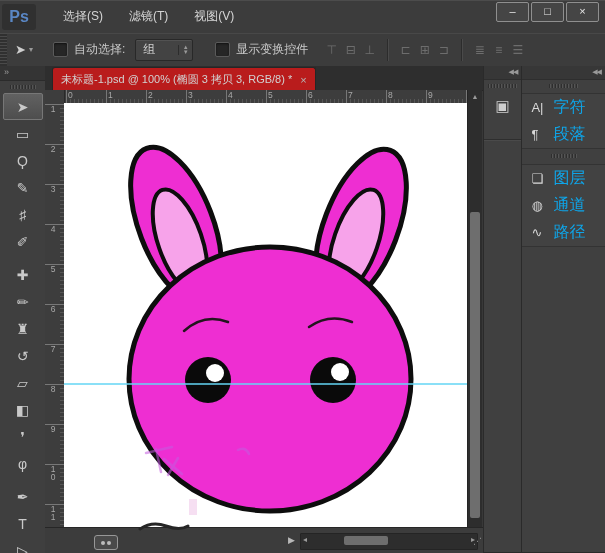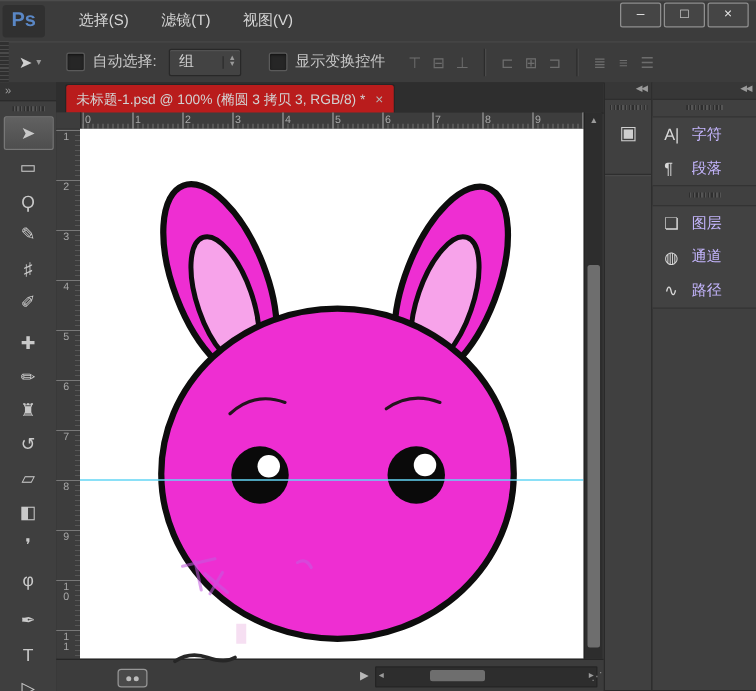--- a/index.html
+++ b/index.html
@@ -104,21 +104,21 @@
   .dock-head{height:13px;background:#373737;border-bottom:1px solid #2e2e2e;text-align:right;
              color:#9a9a9a;font-size:7px;line-height:12px;padding-right:4px;letter-spacing:-1px;}
   .dock-gripline{height:11px;display:flex;align-items:center;justify-content:center;}
   .dock-gripline i{display:block;width:30px;height:4px;
      background:repeating-linear-gradient(90deg,#2e2e2e 0 1px,#555 1px 2px,transparent 2px 3px);}
   .colA .panel-btn{height:30px;display:flex;align-items:center;justify-content:center;color:#cfcfcf;font-size:15px;}
   .colA .divline{height:1px;background:#2e2e2e;box-shadow:0 1px 0 #4a4a4a;margin-top:18px;}
   .dock-group{background:#424242;border-top:1px solid #333;border-bottom:1px solid #333;margin-top:2px;}
   .dock-row{height:27px;display:flex;align-items:center;padding-left:9px;}
   .picon{width:22px;color:#d8d8d8;font-size:13px;}
-  .plabel{font-size:12px;color:#c4b5fd;}
+  .plabel{font-size:16px;color:#0ea5e9;}
   .dock-grip{height:13px;display:flex;align-items:center;justify-content:center;}
   .dock-grip i{display:block;width:26px;height:4px;
      background:repeating-linear-gradient(90deg,#2e2e2e 0 1px,#555 1px 2px,transparent 2px 3px);}
   
   .stray{position:absolute;left:138px;top:518px;z-index:6;}
 </style>
 </head>
 <body>
 
 <div class="app">

